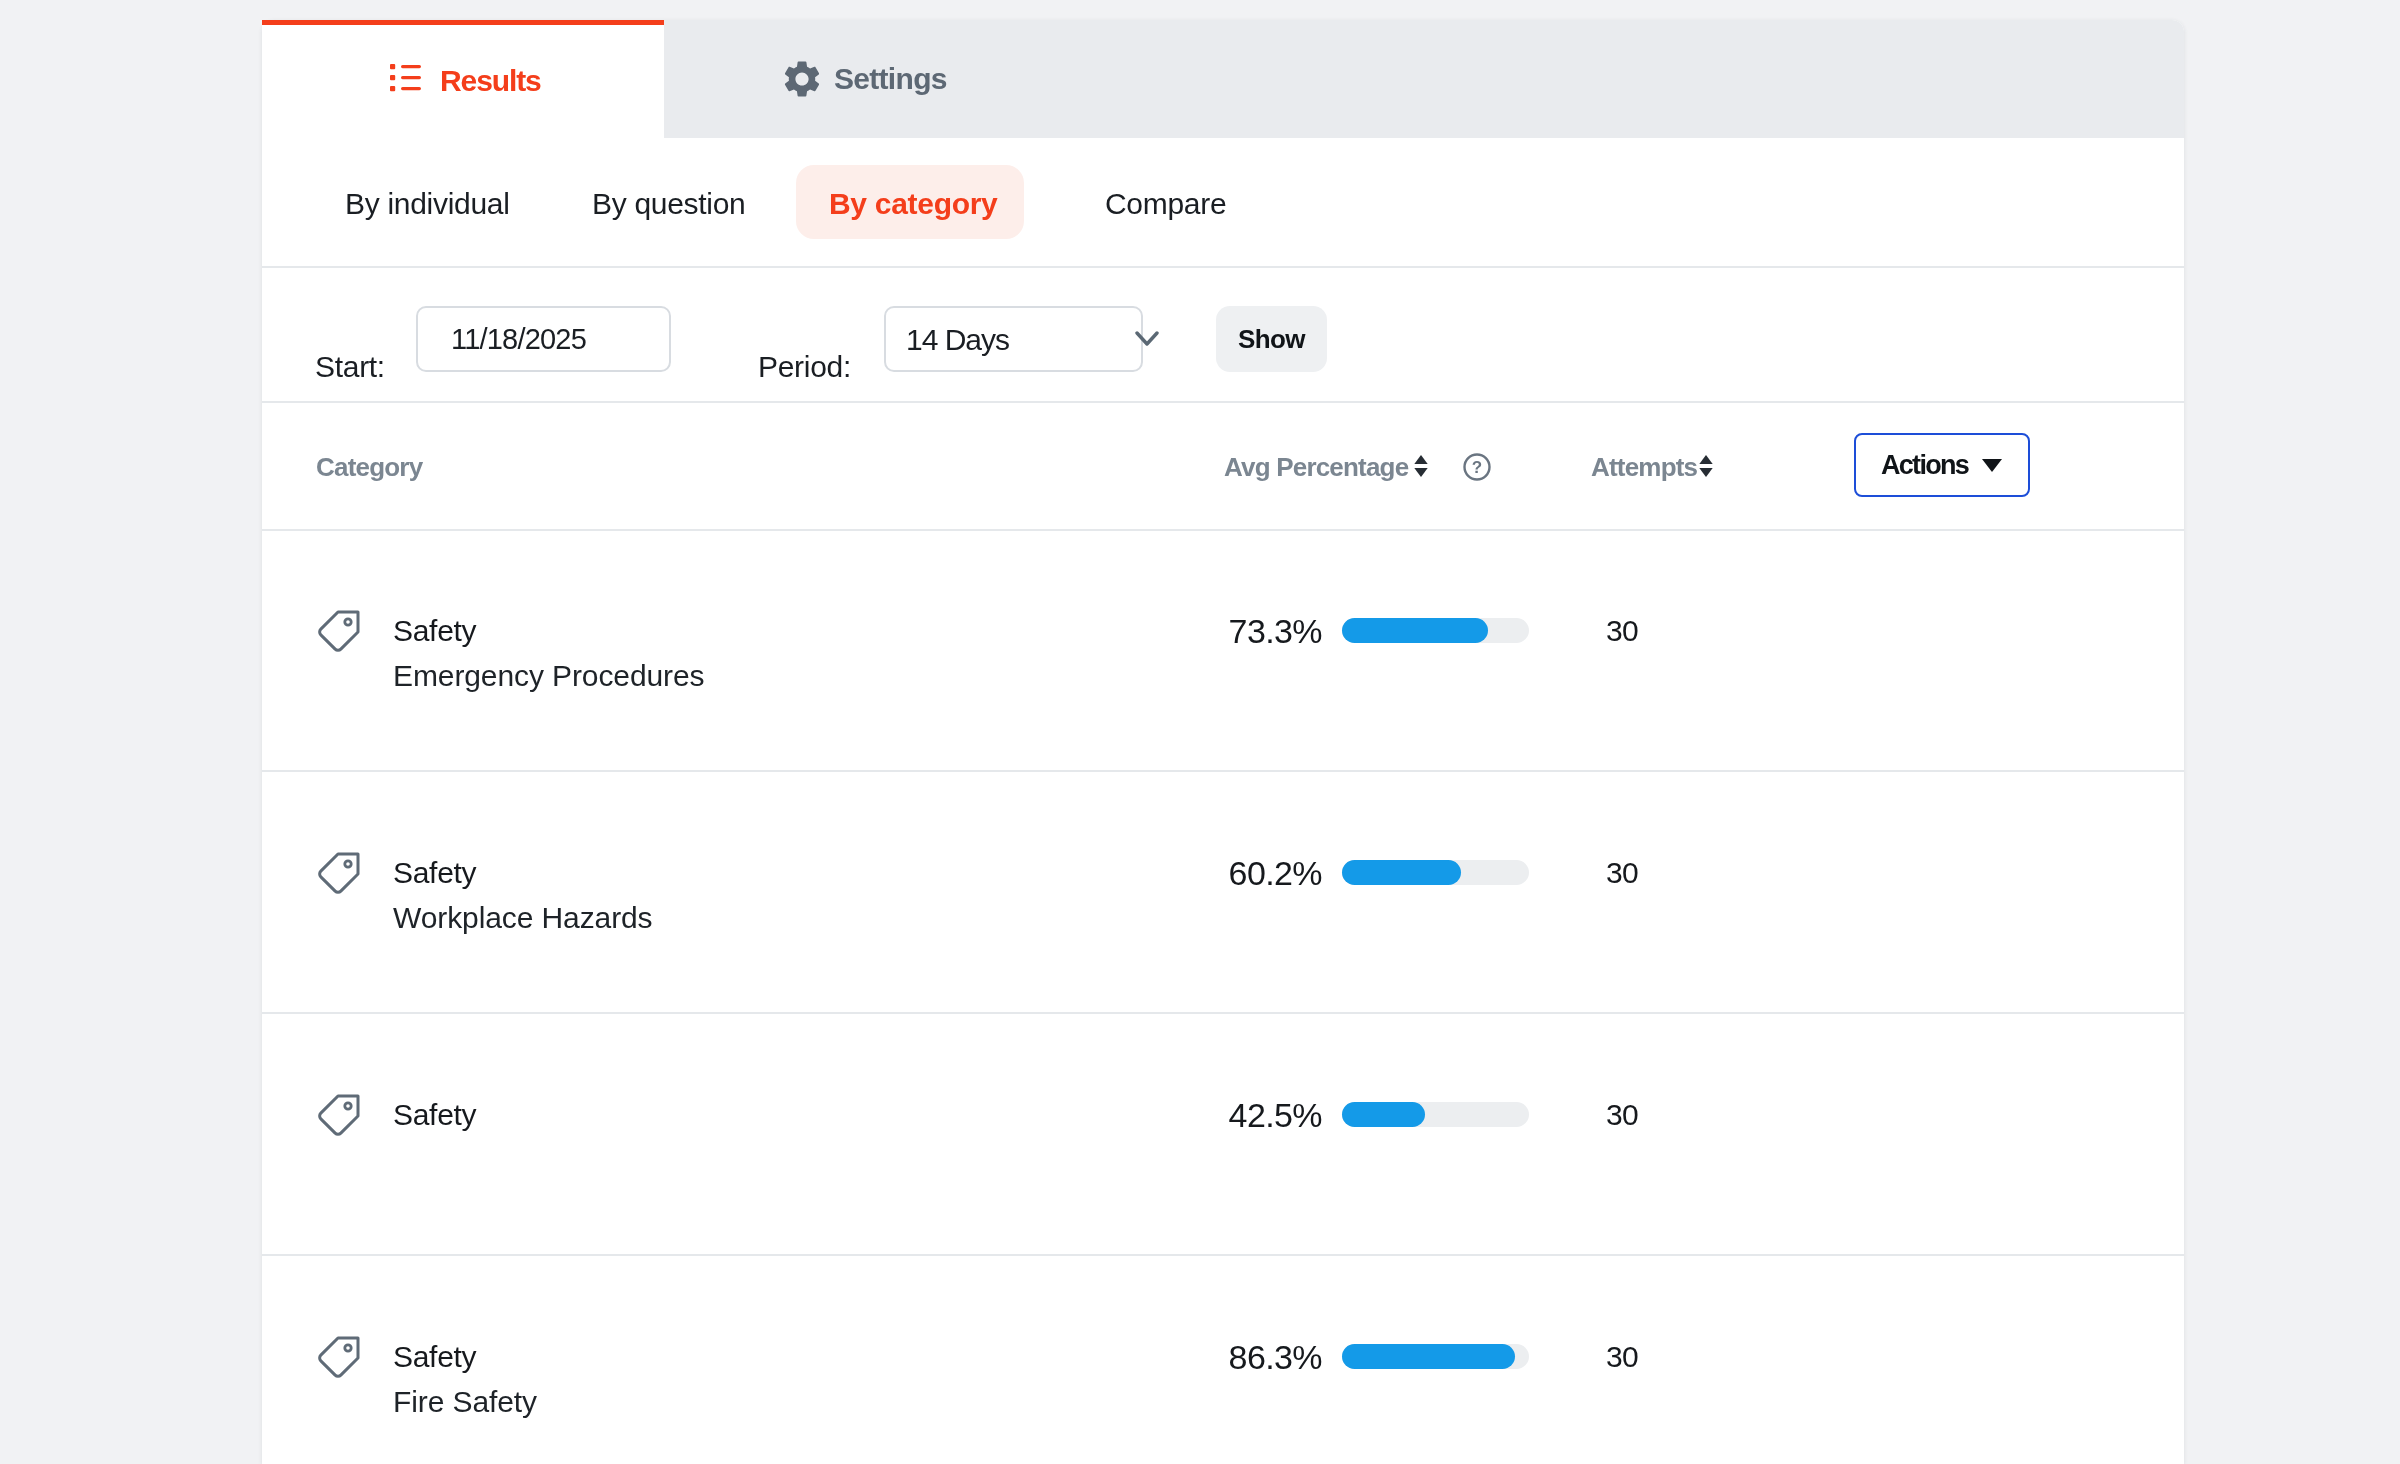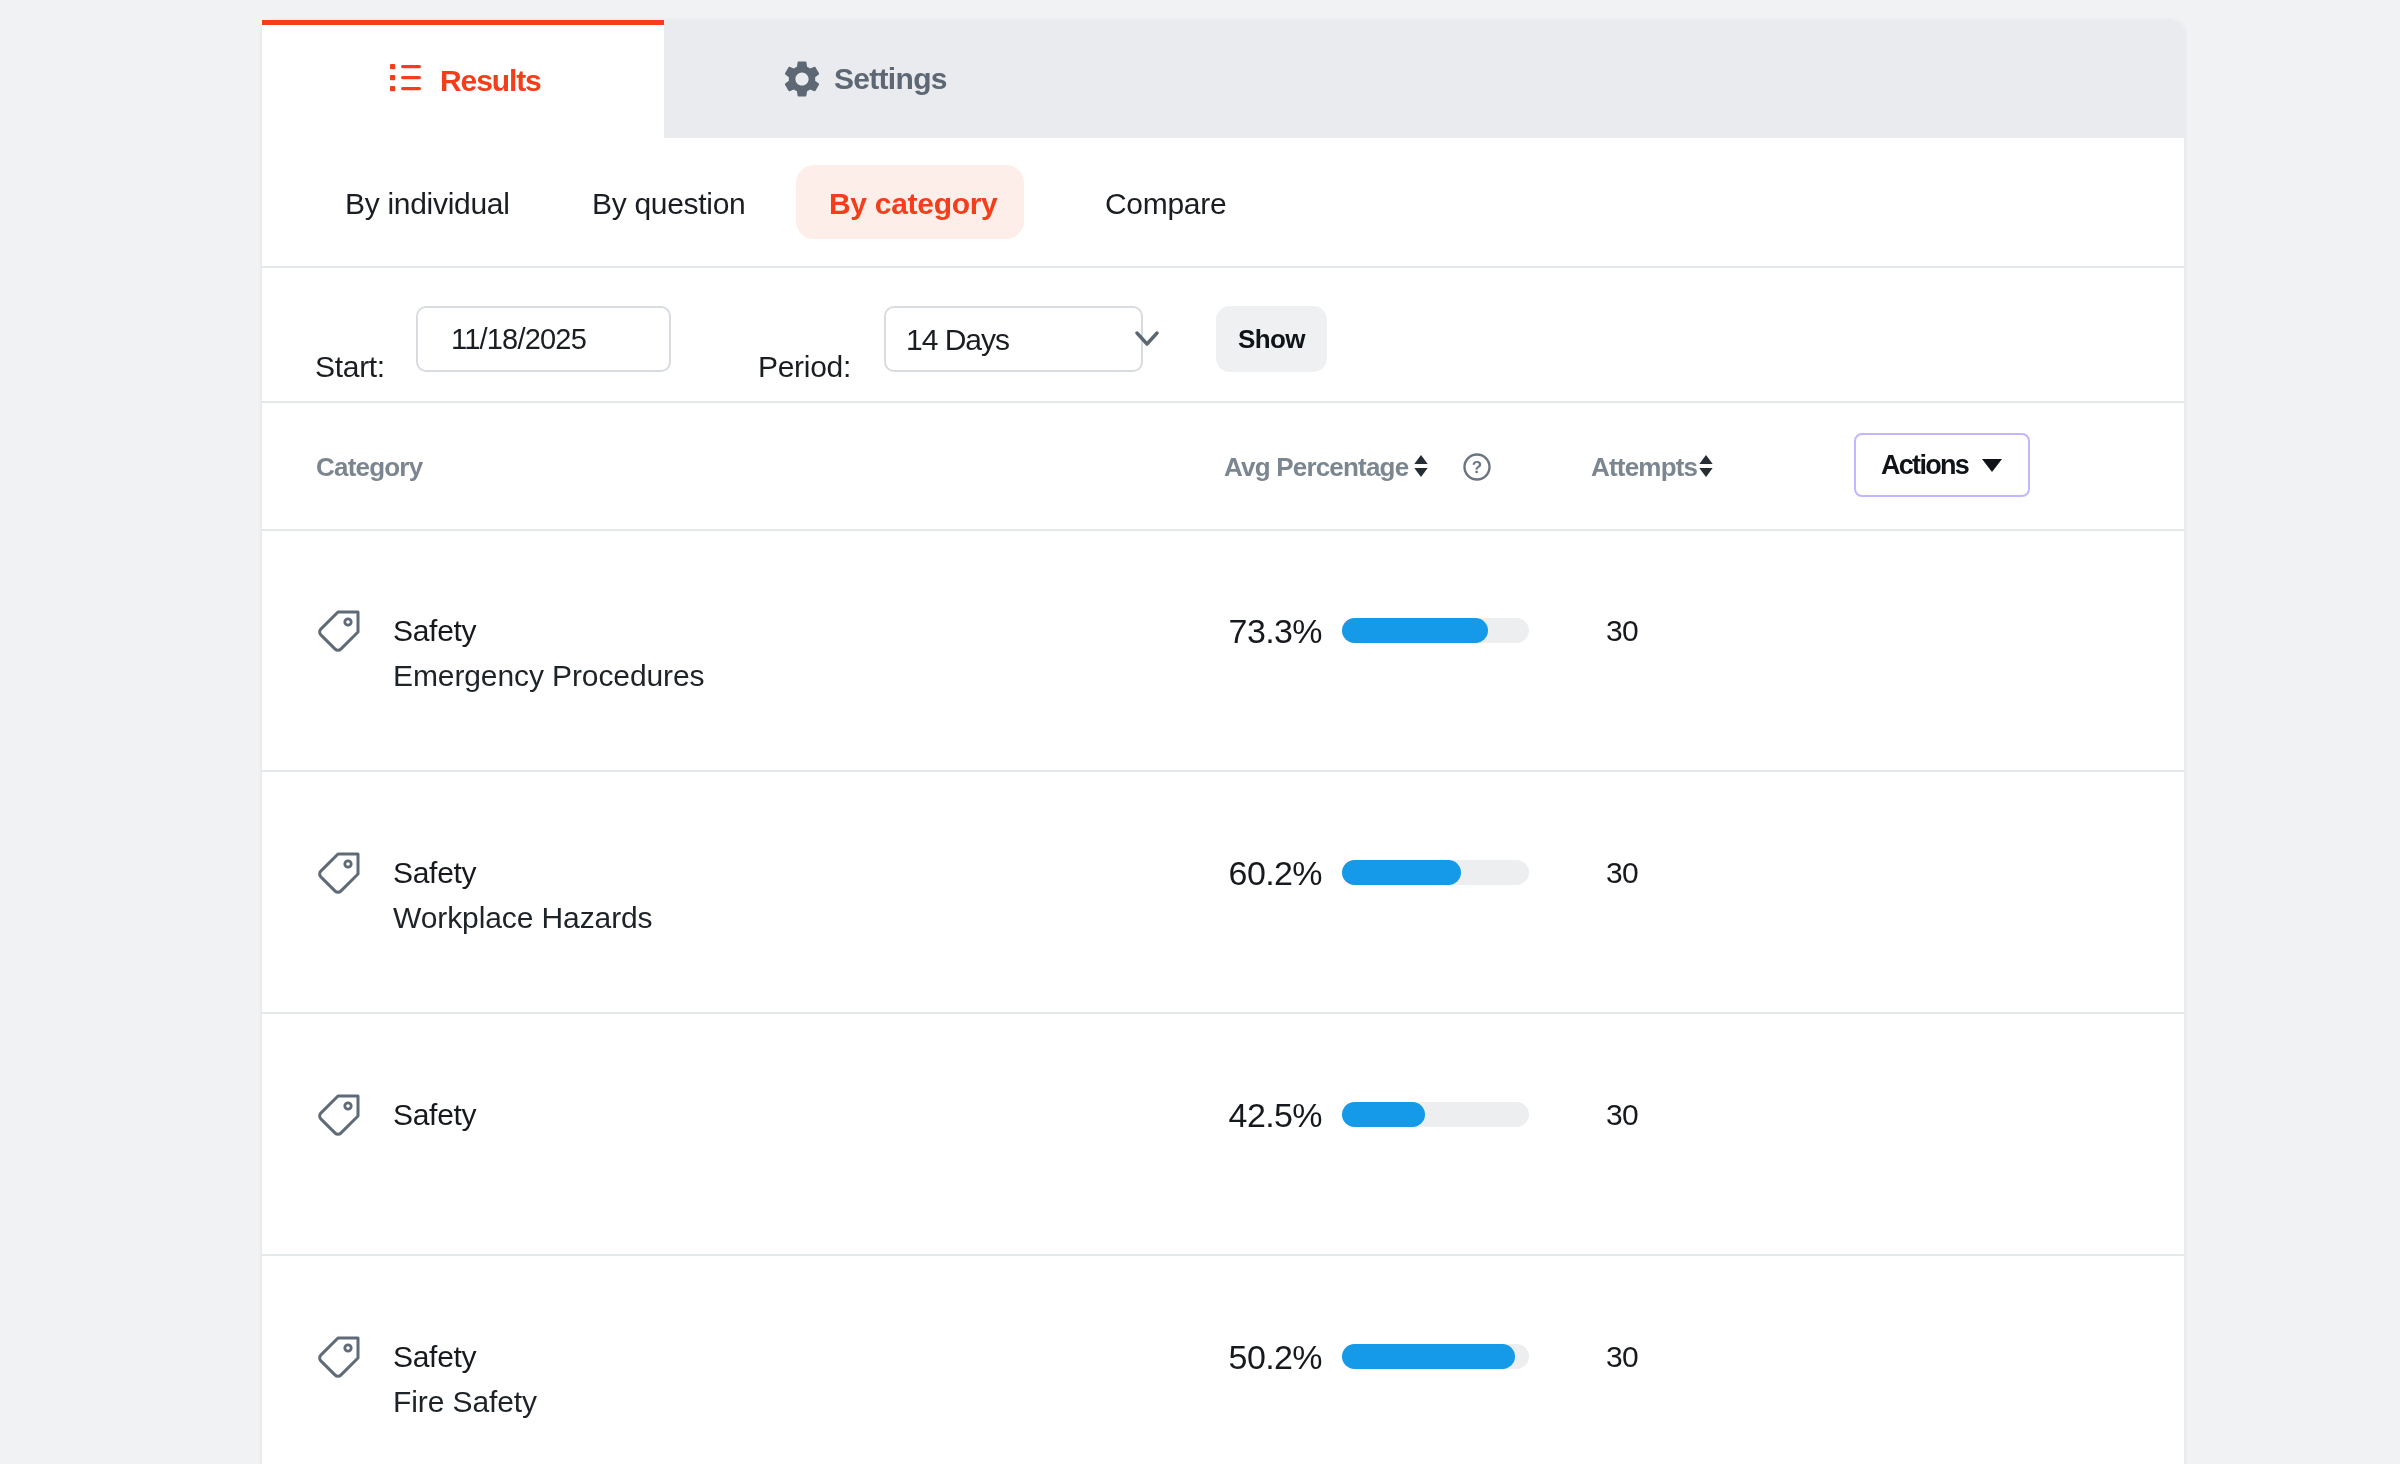--- a/index.html
+++ b/index.html
@@ -23,21 +23,21 @@
 .fbox { position:absolute; top:286px; height:66px; background:#fff; border:2px solid #d8dce1; border-radius:10px; }
 #datebox { left:154px; width:255px; }
 #datebox span { position:absolute; left:33px; top:13px; height:36px; line-height:36px; font-size:29px; letter-spacing:-0.8px; color:#1a1e23; }
 #selbox { left:622px; width:259px; }
 #selbox span { position:absolute; left:20px; top:14px; height:36px; line-height:36px; font-size:30px; letter-spacing:-1.0px; color:#1a1e23; }
 #showbtn { position:absolute; left:954px; top:286px; width:111px; height:66px; background:#eef0f2; border-radius:14px; display:flex; align-items:center; justify-content:center; }
 #showbtn span { font-size:26px; font-weight:bold; letter-spacing:-0.6px; color:#101418; }
 #fildiv { position:absolute; left:0; top:381px; width:1922px; height:2px; background:#e5e8eb; }
 
 .htext { position:absolute; font-size:26px; font-weight:bold; letter-spacing:-0.8px; color:#7b8691; height:32px; line-height:32px; top:431px; }
-#actions { position:absolute; left:1592px; top:413px; width:176px; height:64px; background:#fff; border:2px solid #c4b5fd; border-radius:8px; }
+#actions { position:absolute; left:1592px; top:413px; width:176px; height:64px; background:#fff; border:2px solid #1d4ed8; border-radius:8px; }
 #actions span { position:absolute; left:25px; top:14px; height:32px; line-height:32px; font-size:27px; font-weight:bold; letter-spacing:-1.7px; color:#101418; }
 #actions .caret { position:absolute; left:126px; top:24px; width:0; height:0; border-left:10px solid transparent; border-right:10px solid transparent; border-top:13px solid #101418; }
 #headdiv { position:absolute; left:0; top:509px; width:1922px; height:2px; background:#e5e8eb; }
 
 .row { position:absolute; left:0; width:1922px; height:242px; border-bottom:2px solid #e5e8eb; }
 .tagicon { position:absolute; left:52px; top:78px; }
 .cat { position:absolute; left:131px; top:83px; height:36px; line-height:36px; font-size:30px; font-weight:normal; letter-spacing:-0.3px; color:#16191d; }
 .sub { position:absolute; left:131px; top:128px; height:36px; line-height:36px; font-size:30px; letter-spacing:-0.1px; color:#1e2328; }
 .pct { position:absolute; left:920px; width:140px; top:83px; height:36px; line-height:36px; font-size:34px; letter-spacing:-0.6px; color:#16191d; text-align:right; }
 .track { position:absolute; left:1080px; top:88px; width:187px; height:25px; background:#eceef0; border-radius:12.5px; }
@@ -161,20 +161,20 @@
   </div>
   <div class="row" style="top:1236px; border-bottom:none;">
     <svg class="tagicon" width="48" height="48" viewBox="0 0 24 24" fill="none" stroke="#5f6b77" stroke-width="1.5" stroke-linecap="round" stroke-linejoin="round">
           <g transform="translate(24,0) scale(-1,1)">
             <path d="M20.59 13.41l-7.17 7.17a2 2 0 0 1-2.83 0L2 12V2h10l8.59 8.59a2 2 0 0 1 0 2.83z"></path>
             <circle cx="7" cy="7" r="1.6" stroke-width="1.4"></circle>
           </g>
         </svg>
     <span class="cat">Safety</span>
     <span class="sub">Fire Safety</span>
-    <span class="pct">50.2%</span>
+    <span class="pct">86.3%</span>
     <div class="track">
           <div class="fill" style="width:173px;"></div>
         </div>
     <span class="att">30</span>
   </div>
 </div>
 </div>
 
 </body></html>

